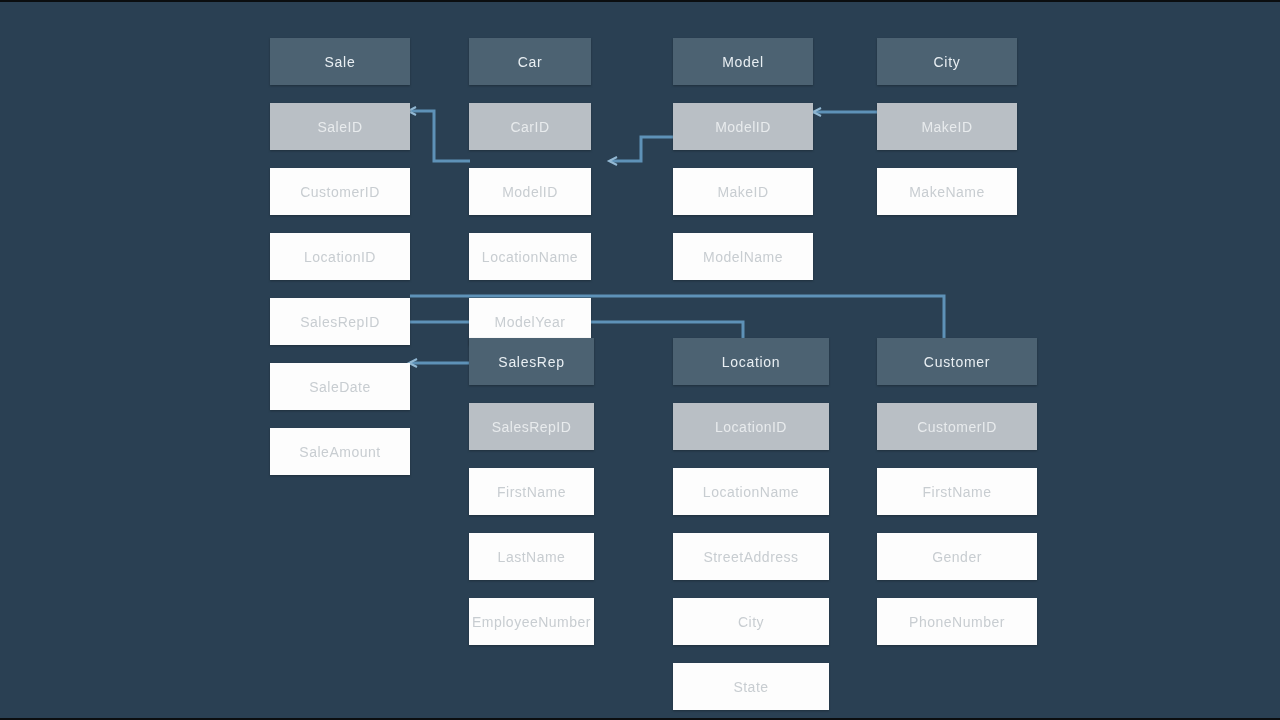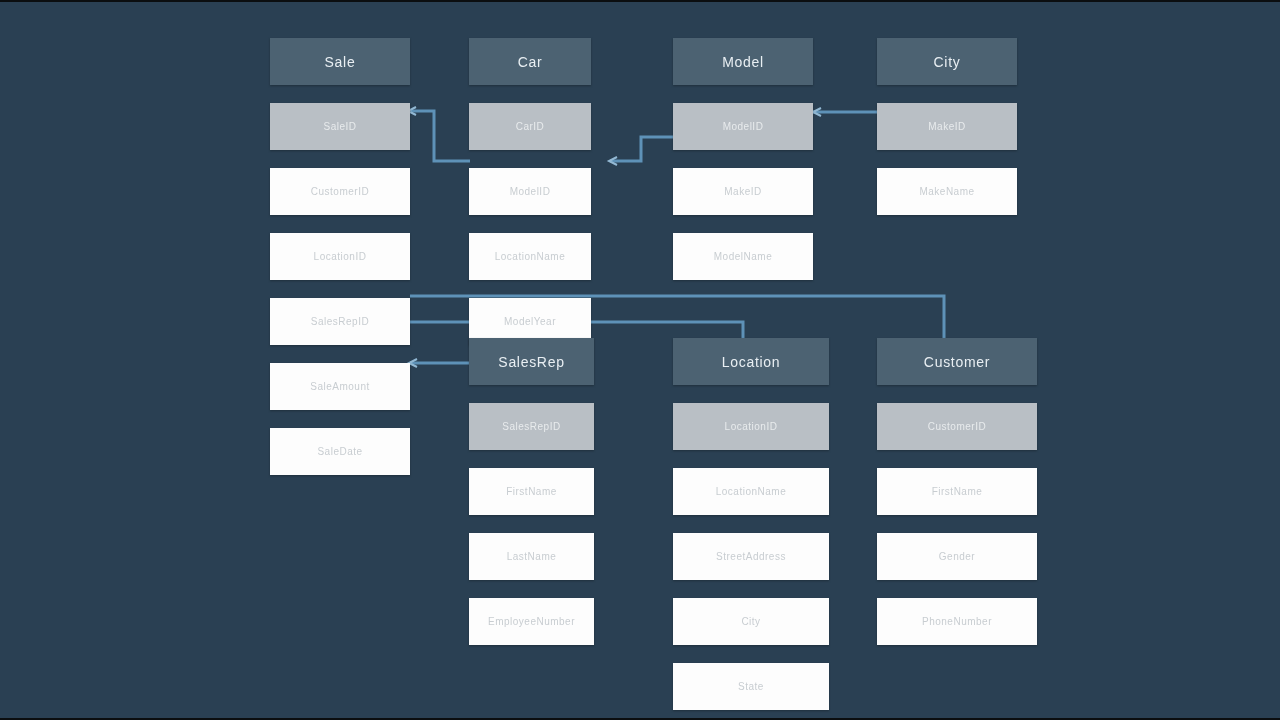--- a/index.html
+++ b/index.html
@@ -48,21 +48,21 @@
     font-size: 14px;
     letter-spacing: 0.7px;
   }
   .trow {
     height: 47px;
     background: #FDFDFD;
     color: #C8CDD1;
     display: flex;
     align-items: center;
     justify-content: center;
-    font-size: 10px;
+    font-size: 14px;
     letter-spacing: 0.5px;
   }
   .trow.key {
     background: #B9BFC5;
     color: #E8EBED;
   }
 
   
   .t-sale     { left: 270px; top: 38px;  width: 140px; }
   .t-car      { left: 469px; top: 38px;  width: 122px; }
@@ -108,22 +108,22 @@
     <polyline class="wire" points="410,363 470,363"></polyline>
     <polyline class="chev" points="417,359 409,363 417,367"></polyline>
   </svg>
 
   <div class="table t-sale">
     <div class="thead">Sale</div>
     <div class="trow key">SaleID</div>
     <div class="trow">CustomerID</div>
     <div class="trow">LocationID</div>
     <div class="trow">SalesRepID</div>
+    <div class="trow">SaleDate</div>
     <div class="trow">SaleAmount</div>
-    <div class="trow">SaleDate</div>
   </div>
 
   <div class="table t-car">
     <div class="thead">Car</div>
     <div class="trow key">CarID</div>
     <div class="trow">ModelID</div>
     <div class="trow">LocationName</div>
     <div class="trow">ModelYear</div>
   </div>
 

